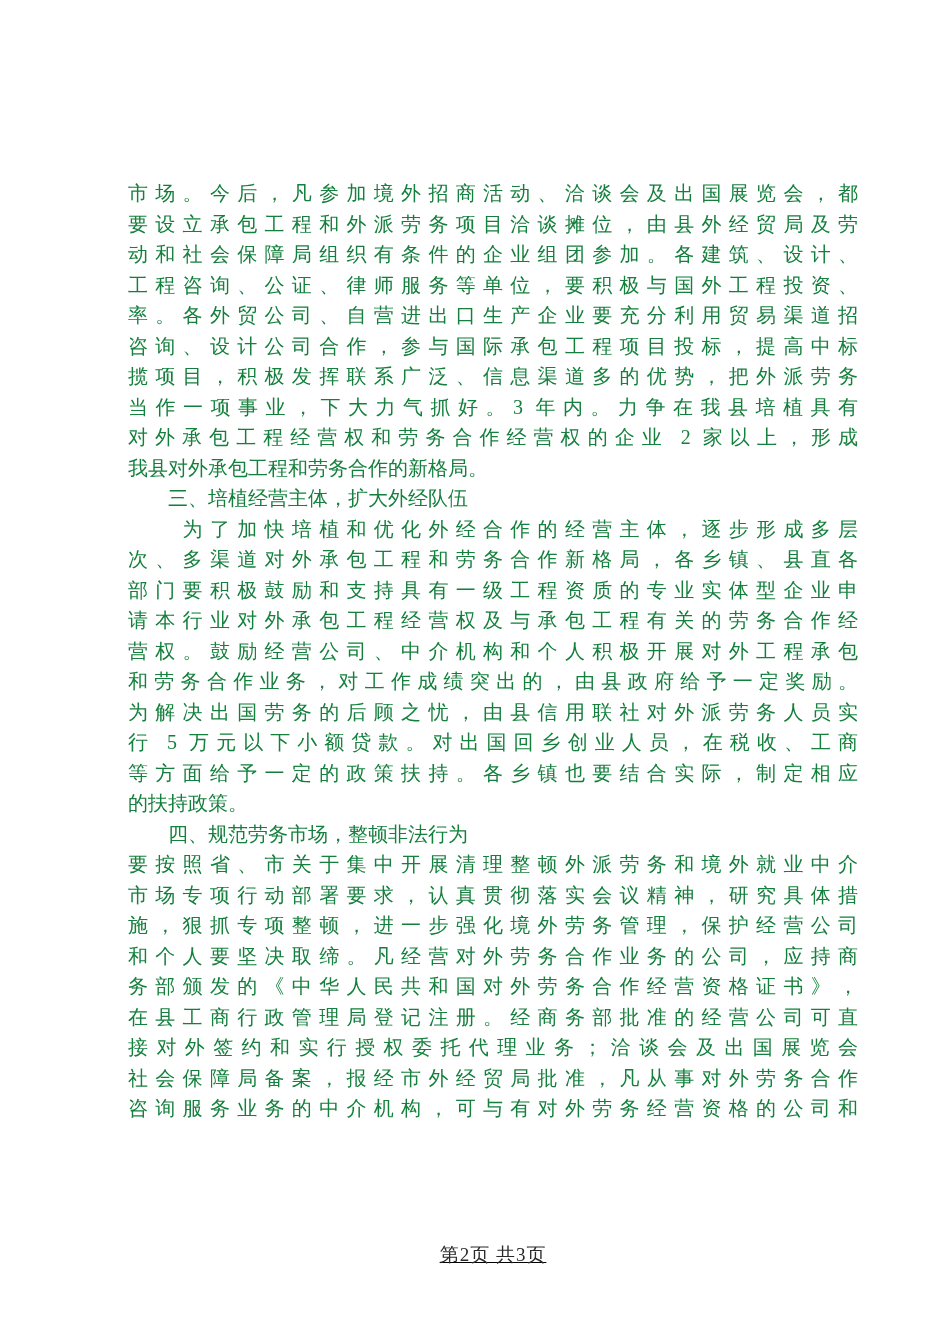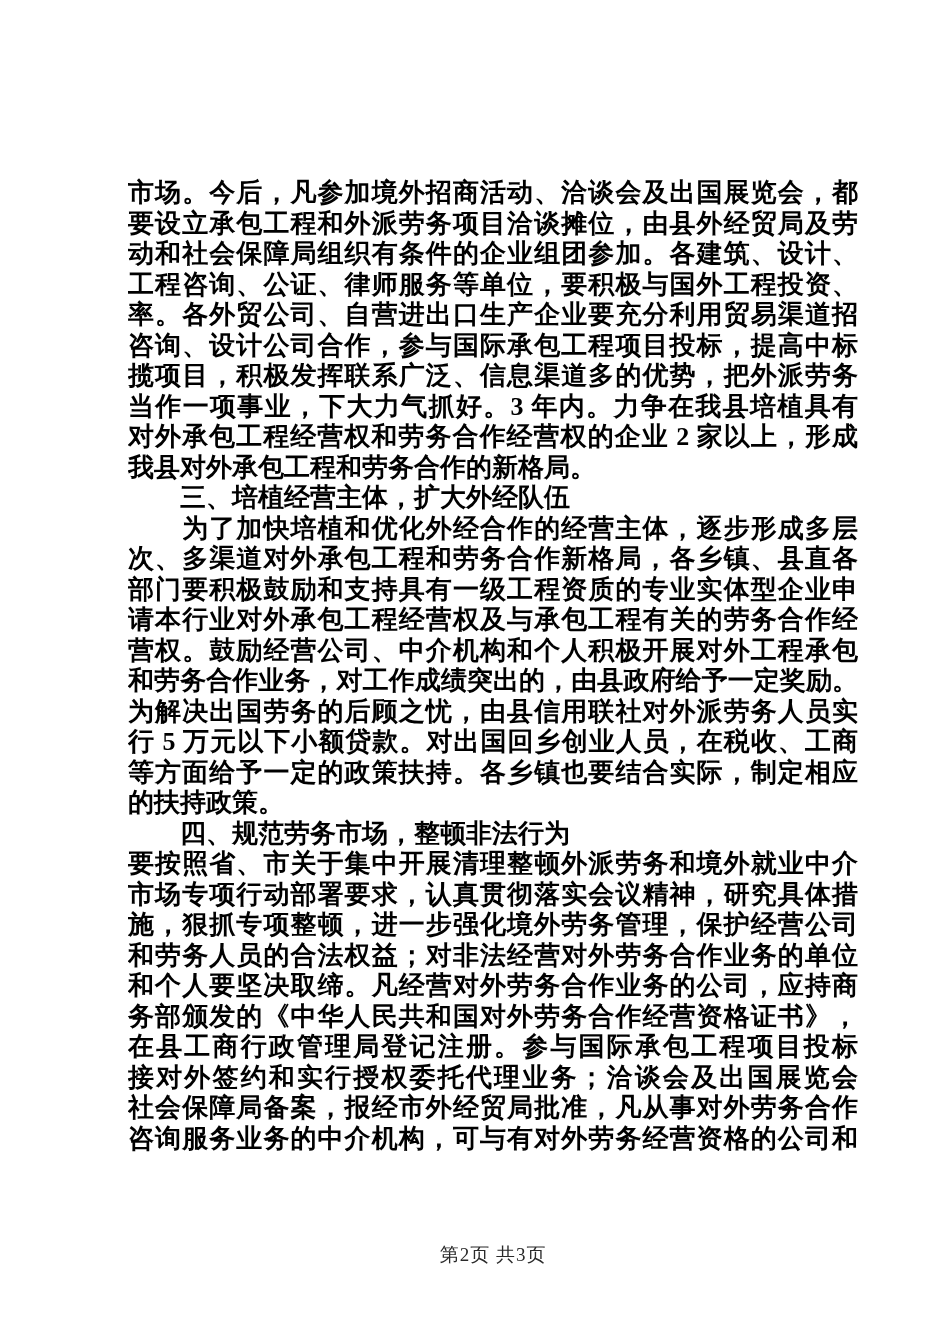--- a/index.html
+++ b/index.html
@@ -19,38 +19,39 @@
     background: #ffffff;
     overflow: hidden;
   }
   .text-block {
     position: absolute;
     left: 128px;
     top: 178px;
     width: 730px;
   }
   .line {
-    font-size: 26px;
+    font-size: 20px;
     height: 30.5px;
     line-height: 30.5px;
-    color: #000000;
+    color: #15803d;
     text-align: justify;
     text-align-last: justify;
     overflow: hidden;
-    font-weight: 700;
+    font-weight: 400;
   }
   .line.no-justify {
     text-align-last: left;
   }
   .footer {
     position: absolute;
     left: 128px;
     top: 1242px;
     width: 730px;
     text-align: center;
+    text-decoration: underline;
   }
   .footer span {
     font-size: 19px;
     letter-spacing: 1px;
     color: #2a2a2a;
   }
 </style>
 </head>
 <body>
 
@@ -74,24 +75,23 @@
       <div class="line">营权。鼓励经营公司、中介机构和个人积极开展对外工程承包</div>
       <div class="line">和劳务合作业务，对工作成绩突出的，由县政府给予一定奖励。</div>
       <div class="line">为解决出国劳务的后顾之忧，由县信用联社对外派劳务人员实</div>
       <div class="line">行 5 万元以下小额贷款。对出国回乡创业人员，在税收、工商</div>
       <div class="line">等方面给予一定的政策扶持。各乡镇也要结合实际，制定相应</div>
       <div class="line no-justify">的扶持政策。</div>
       <div class="line no-justify">　　四、规范劳务市场，整顿非法行为</div>
       <div class="line">要按照省、市关于集中开展清理整顿外派劳务和境外就业中介</div>
       <div class="line">市场专项行动部署要求，认真贯彻落实会议精神，研究具体措</div>
       <div class="line">施，狠抓专项整顿，进一步强化境外劳务管理，保护经营公司</div>
-      <div class="line">和劳务人员的合法权益；对非法经营对外劳务合作业务的单位</div>
       <div class="line">和个人要坚决取缔。凡经营对外劳务合作业务的公司，应持商</div>
       <div class="line">务部颁发的《中华人民共和国对外劳务合作经营资格证书》，</div>
-      <div class="line">在县工商行政管理局登记注册。参与国际承包工程项目投标</div>
+      <div class="line">在县工商行政管理局登记注册。经商务部批准的经营公司可直</div>
       <div class="line">接对外签约和实行授权委托代理业务；洽谈会及出国展览会</div>
       <div class="line">社会保障局备案，报经市外经贸局批准，凡从事对外劳务合作</div>
       <div class="line">咨询服务业务的中介机构，可与有对外劳务经营资格的公司和</div>
     </div>
   <div class="footer">
     <span>第2页 共3页</span>
   </div>
 </div>
 
 </body></html>

